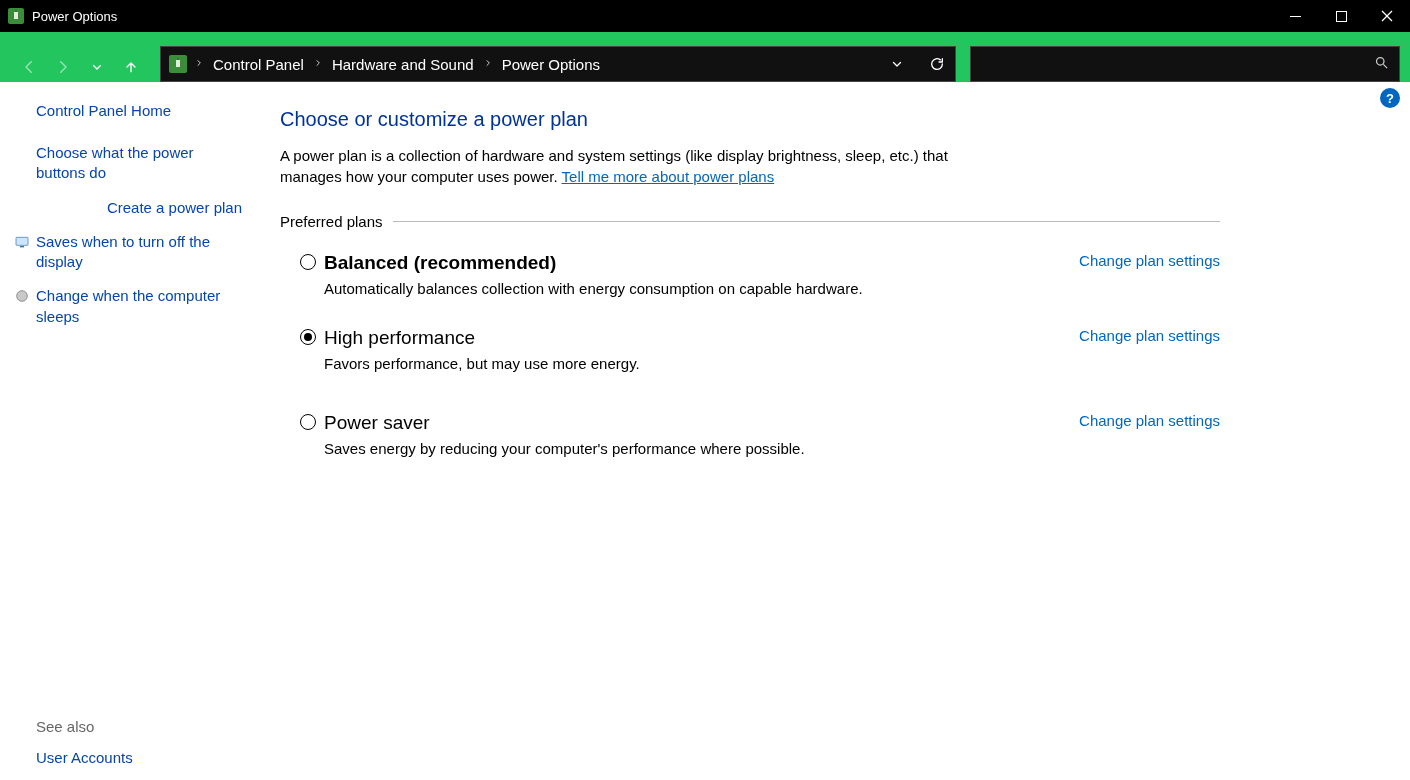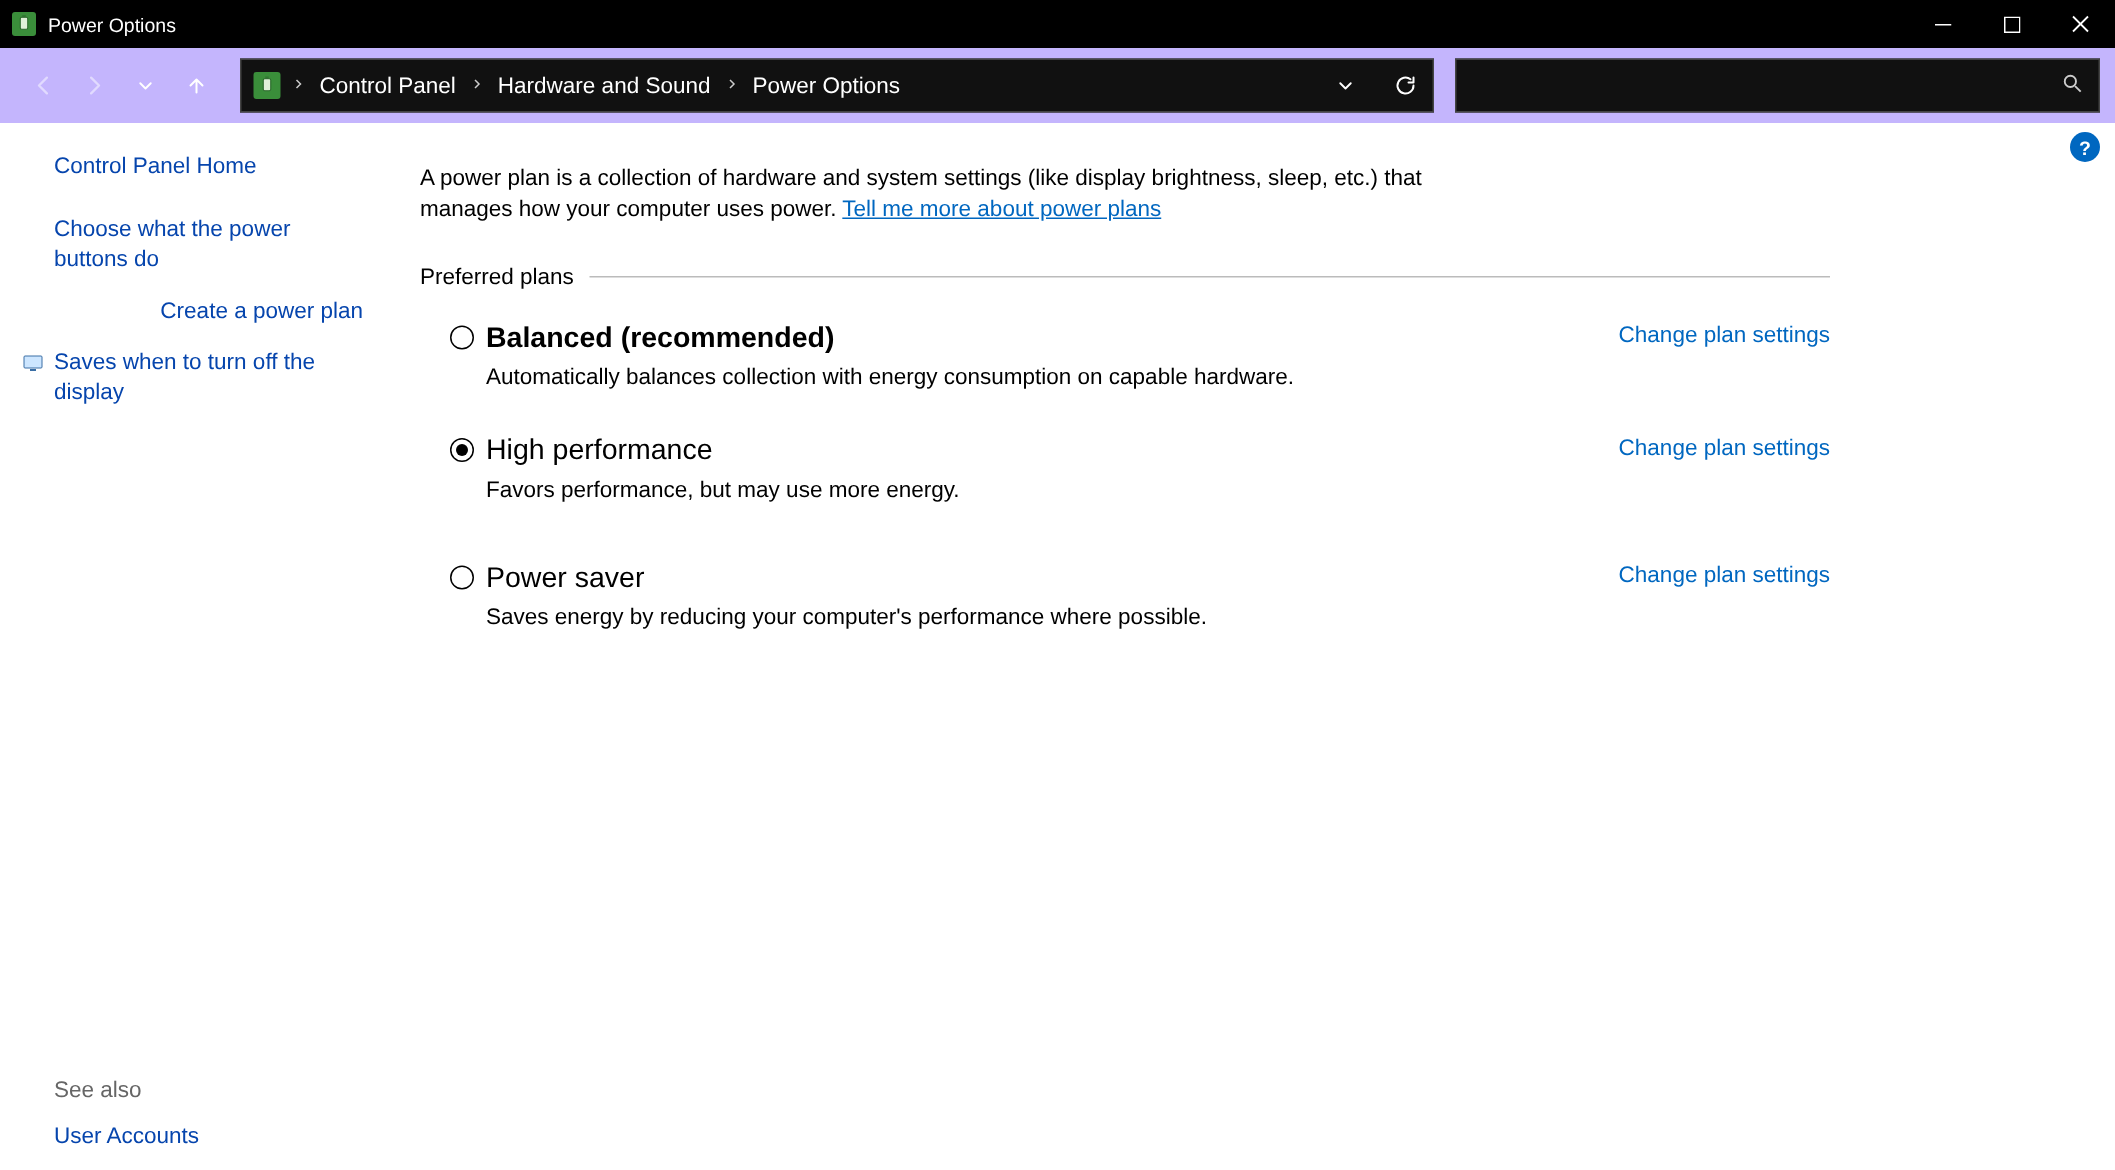--- a/index.html
+++ b/index.html
@@ -35,23 +35,23 @@
   .win-controls { display: flex; }
   .win-btn {
     width: 46px; height: 32px;
     display: flex; align-items: center; justify-content: center;
     color: #fff;
   }
 
   
   .addrbar {
     height: 50px;
-    background: #c4b5fd;
-    display: flex;
-    align-items: center;
+    background: #22c55e;
+    display: flex;
+    align-items: flex-end;
     gap: 4px;
     padding: 0 10px 0 14px;
   }
   .nav-btn {
     width: 30px; height: 30px;
     display: flex; align-items: center; justify-content: center;
     color: #fff;
   }
   .nav-btn.dim { opacity: 0.5; }
   .addr-path {
@@ -359,29 +359,39 @@
     </div>
     <div class="sidebar-item">
       <span class="icon-slot">
         <svg width="16" height="16" viewBox="0 0 24 24">
             <rect x="3" y="5" width="18" height="12" rx="1" fill="#cde6ff" stroke="#3a6ea5" stroke-width="1"></rect>
             <rect x="9" y="18" width="6" height="2" fill="#3a6ea5"></rect>
           </svg>
       </span>
       <a href="#">Saves when to turn off the display</a>
     </div>
+    <div class="sidebar-item">
+      <span class="icon-slot">
+        <svg width="16" height="16" viewBox="0 0 24 24">
+            <circle cx="12" cy="12" r="8" fill="#c9c9c9" stroke="#666" stroke-width="1"></circle>
+            <path d="M12 4a8 8 0 0 0 0 16 8 8 0 0 1 0-16z" fill="#555"></path>
+          </svg>
+      </span>
+      <a href="#">Change when the computer sleeps</a>
+    </div>
 
     <div class="sidebar-spacer"></div>
     <div class="seealso-h">See also</div>
     <div class="seealso-link">
       <span>User Accounts</span>
     </div>
   </div>
 
   <div class="content">
+    <h1 class="pageheading">Choose or customize a power plan</h1>
     <p class="pagedesc">
       <span>A power plan is a collection of hardware and system settings (like display brightness, sleep, etc.) that manages how your computer uses power. </span><a href="#">Tell me more about power plans</a>
     </p>
 
     <div class="section">
       <div class="section-head">
         <span>Preferred plans</span>
         <span class="line"></span>
       </div>
 

